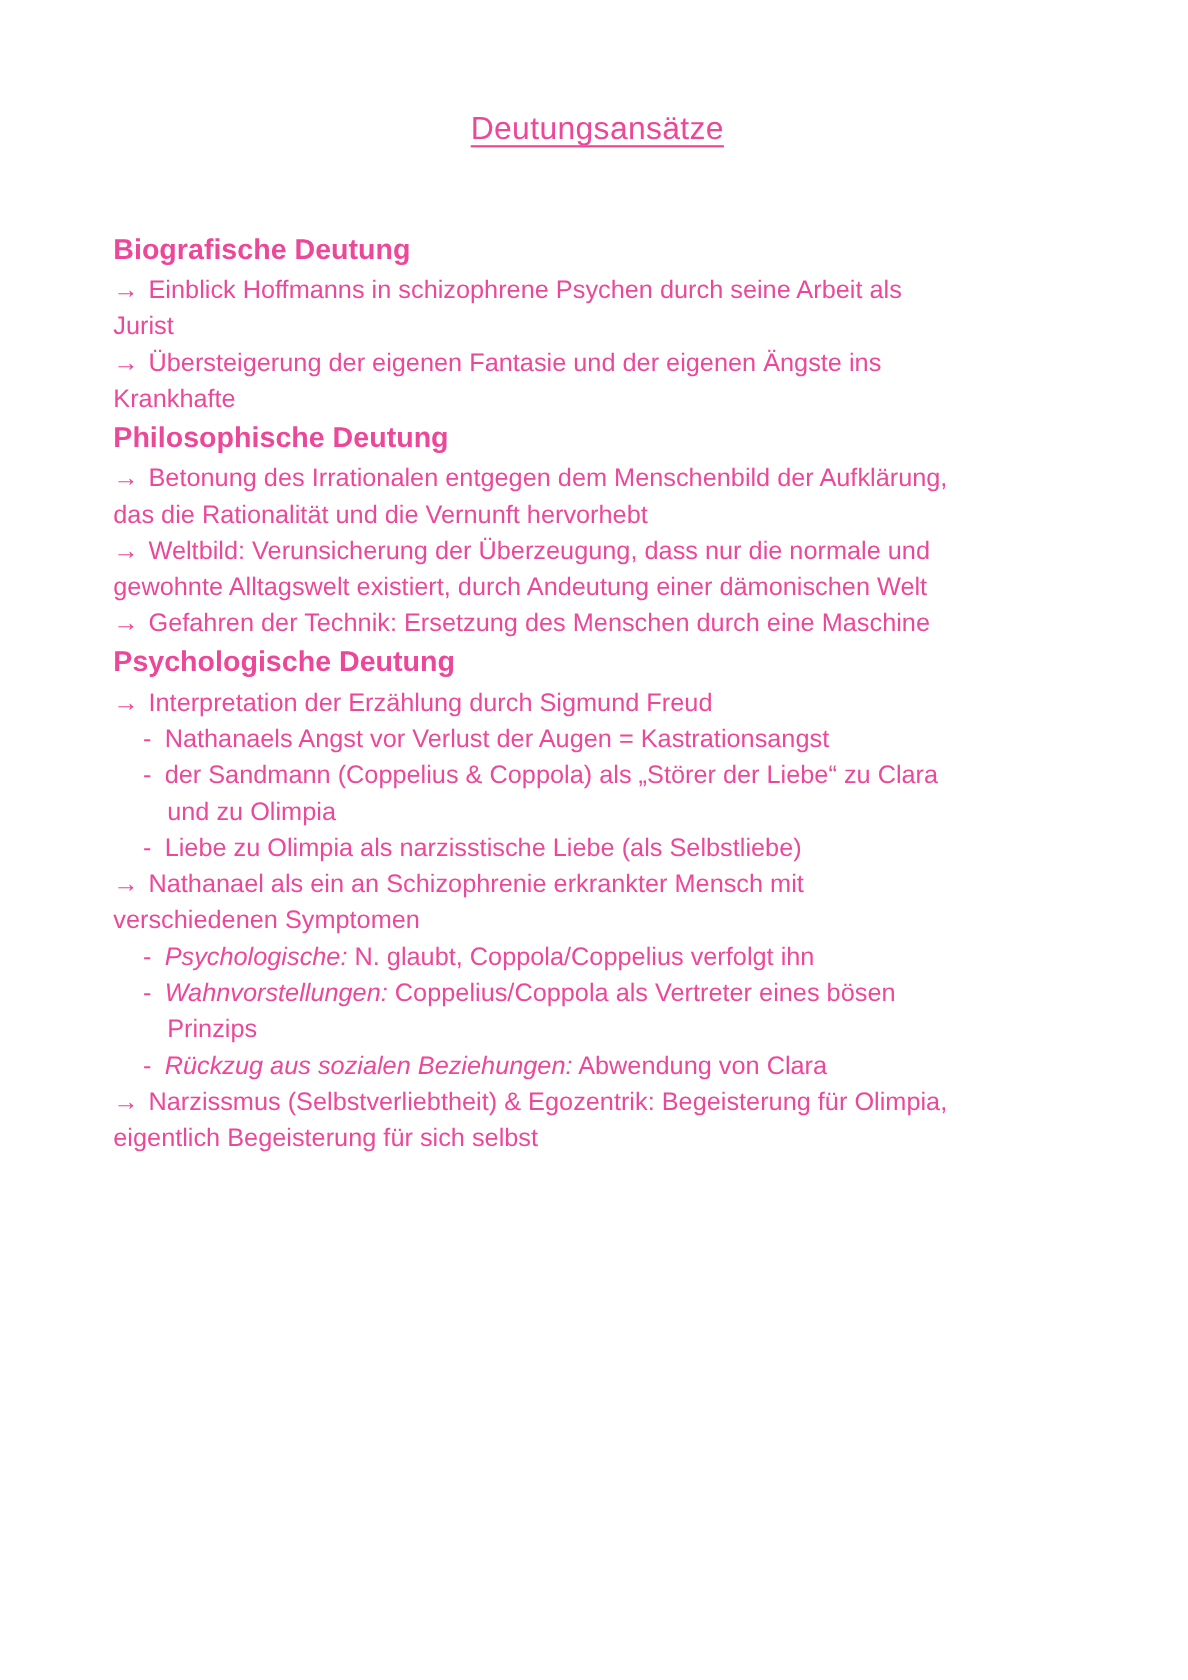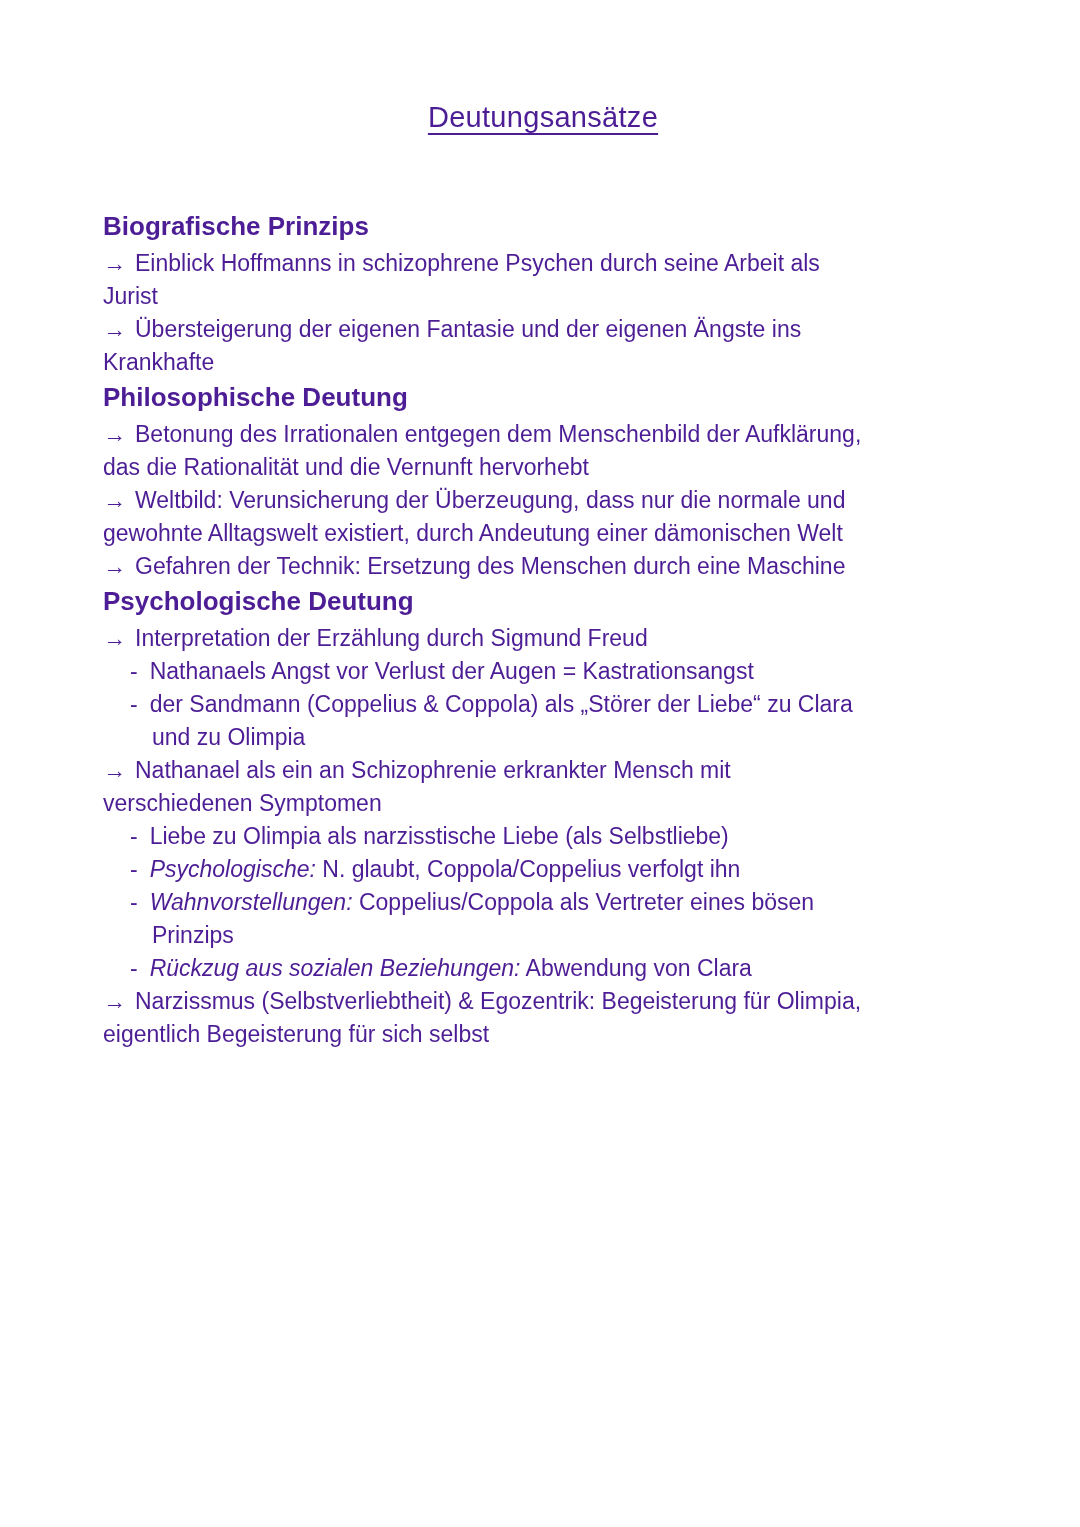--- a/index.html
+++ b/index.html
@@ -8,21 +8,21 @@
     padding: 0;
     background: #ffffff;
   }
   .page {
     position: relative;
     width: 1080px;
     height: 1527px;
     box-sizing: border-box;
     background: #ffffff;
     padding: 96px 97px 0 103px;
-    color: #4c1d95;
+    color: #ec4899;
     font-family: "Liberation Sans", "DejaVu Sans", sans-serif;
     overflow: hidden;
   }
   .title {
     margin: 0 0 70px 0;
     font-size: 29px;
     font-weight: 400;
     line-height: 42px;
     text-align: center;
     letter-spacing: 0.3px;
@@ -56,43 +56,43 @@
   .item.dash .bullet { margin-right: 12px; }
   .item em { font-style: italic; }
 </style>
 </head>
 <body>
 
 <div class="page">
   <h1 class="title"><span class="title-text">Deutungsansätze</span></h1>
   <main id="sections">
       <section class="section">
-        <h2 class="heading">Biografische Prinzips</h2>
+        <h2 class="heading">Biografische Deutung</h2>
         <p class="item arrow"><span class="bullet">→</span><span>Einblick Hoffmanns in schizophrene Psychen durch seine Arbeit als
 Jurist</span></p>
         <p class="item arrow"><span class="bullet">→</span><span>Übersteigerung der eigenen Fantasie und der eigenen Ängste ins
 Krankhafte</span></p>
       </section>
       <section class="section">
         <h2 class="heading">Philosophische Deutung</h2>
         <p class="item arrow"><span class="bullet">→</span><span>Betonung des Irrationalen entgegen dem Menschenbild der Aufklärung,
 das die Rationalität und die Vernunft hervorhebt</span></p>
         <p class="item arrow"><span class="bullet">→</span><span>Weltbild: Verunsicherung der Überzeugung, dass nur die normale und
 gewohnte Alltagswelt existiert, durch Andeutung einer dämonischen Welt</span></p>
         <p class="item arrow"><span class="bullet">→</span><span>Gefahren der Technik: Ersetzung des Menschen durch eine Maschine</span></p>
       </section>
       <section class="section">
         <h2 class="heading">Psychologische Deutung</h2>
         <p class="item arrow"><span class="bullet">→</span><span>Interpretation der Erzählung durch Sigmund Freud</span></p>
         <p class="item dash"><span class="bullet">-</span><span>Nathanaels Angst vor Verlust der Augen = Kastrationsangst</span></p>
         <p class="item dash"><span class="bullet">-</span><span>der Sandmann (Coppelius &amp; Coppola) als „Störer der Liebe“ zu Clara
 und zu Olimpia</span></p>
+        <p class="item dash"><span class="bullet">-</span><span>Liebe zu Olimpia als narzisstische Liebe (als Selbstliebe)</span></p>
         <p class="item arrow"><span class="bullet">→</span><span>Nathanael als ein an Schizophrenie erkrankter Mensch mit
 verschiedenen Symptomen</span></p>
-        <p class="item dash"><span class="bullet">-</span><span>Liebe zu Olimpia als narzisstische Liebe (als Selbstliebe)</span></p>
         <p class="item dash"><span class="bullet">-</span><em>Psychologische:</em> <span>N. glaubt, Coppola/Coppelius verfolgt ihn</span></p>
         <p class="item dash"><span class="bullet">-</span><em>Wahnvorstellungen:</em> <span>Coppelius/Coppola als Vertreter eines bösen
 Prinzips</span></p>
         <p class="item dash"><span class="bullet">-</span><em>Rückzug aus sozialen Beziehungen:</em> <span>Abwendung von Clara</span></p>
         <p class="item arrow"><span class="bullet">→</span><span>Narzissmus (Selbstverliebtheit) &amp; Egozentrik: Begeisterung für Olimpia,
 eigentlich Begeisterung für sich selbst</span></p>
       </section>
     </main>
 </div>
 

